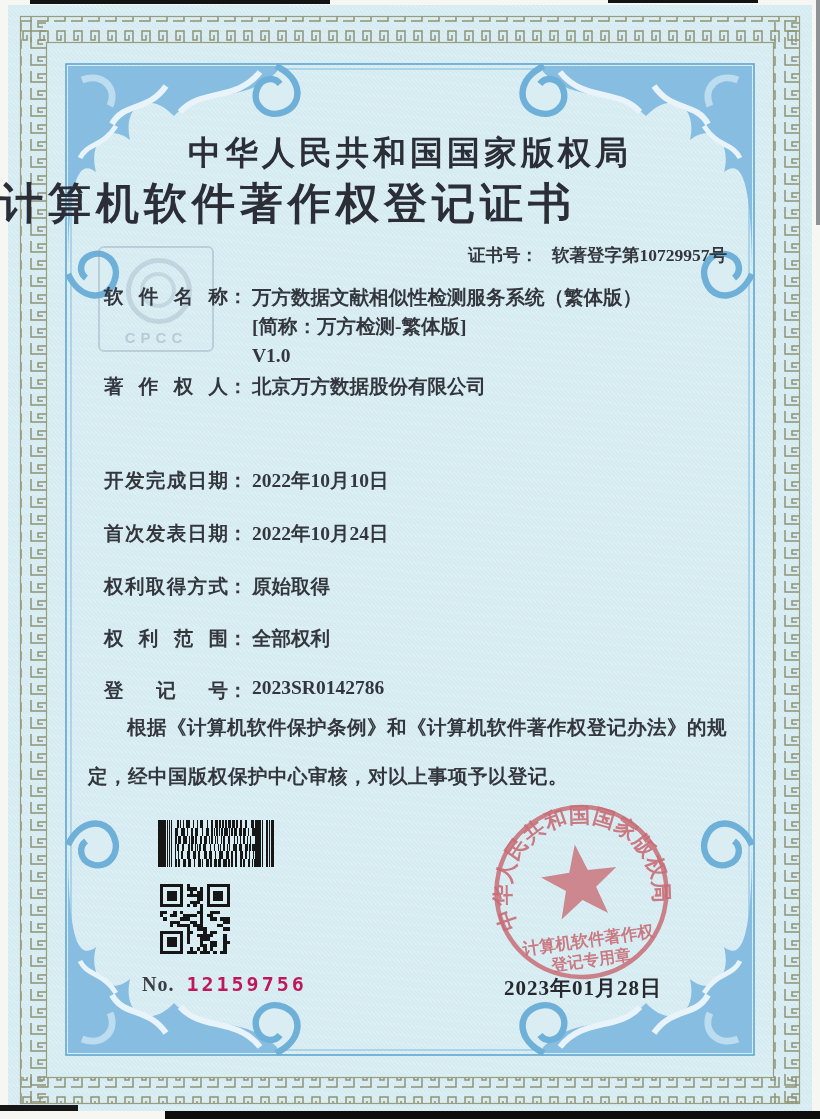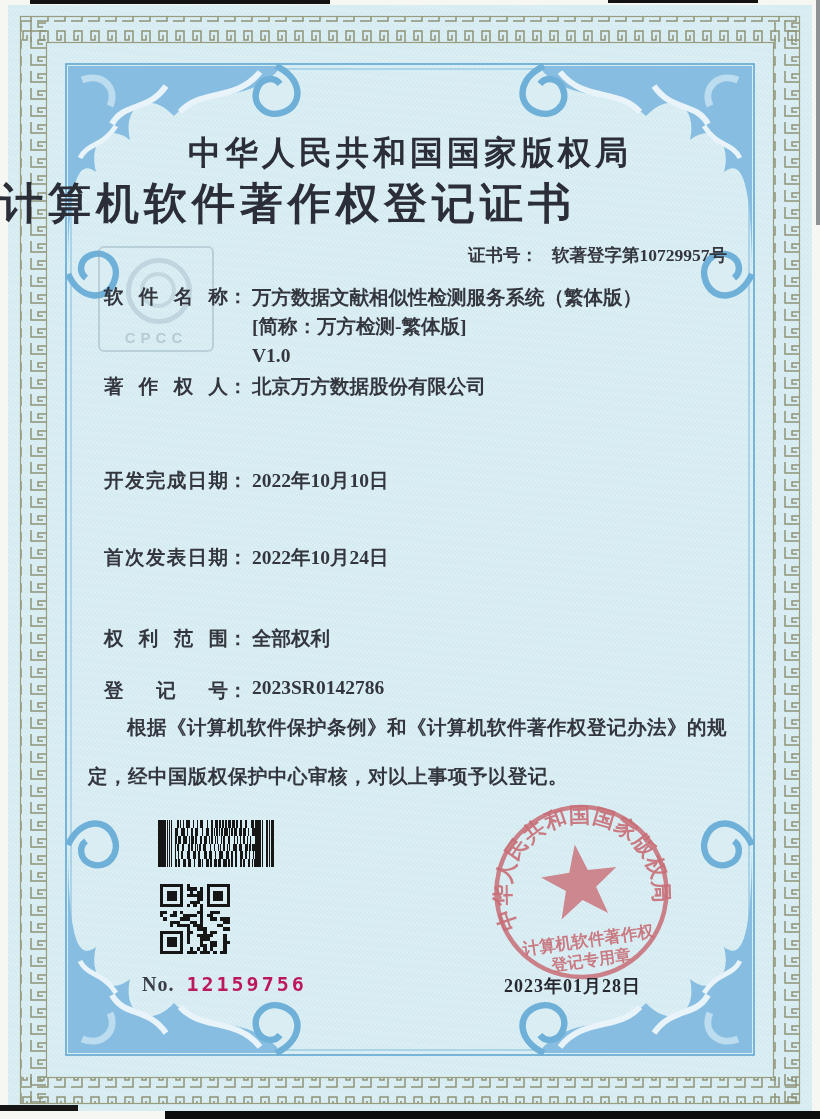--- a/index.html
+++ b/index.html
@@ -24,21 +24,21 @@
   .statement{top:703px;left:88px;width:662px;font-size:19.5px;font-weight:bold;line-height:49px;
     text-indent:2em;color:#33363d;letter-spacing:0.5px;z-index:5;}
   
   .barcode-box{position:absolute;left:158px;top:820px;z-index:5;}
   .qr-box{position:absolute;left:160px;top:884px;z-index:5;}
   .no-line{position:absolute;left:142px;top:972px;z-index:6;font-size:20px;}
   .no-label{color:#3a3d44;font-weight:bold;letter-spacing:1px;}
   .no-value{font-family:"DejaVu Sans Mono","Liberation Mono",monospace;color:#be185d;letter-spacing:3px;margin-left:12px;font-weight:bold;}
   
   .seal-box{position:absolute;left:472px;top:786px;width:220px;height:220px;z-index:6;transform:rotate(-8deg);opacity:0.9;}
-  .issue-date{position:absolute;left:504px;top:974px;font-size:18px;font-weight:bold;color:#26282e;z-index:7;letter-spacing:1px;}
+  .issue-date{position:absolute;left:504px;top:974px;font-size:21px;font-weight:bold;color:#26282e;z-index:7;letter-spacing:1px;}
   
   .emboss{position:absolute;left:98px;top:246px;width:112px;height:102px;z-index:3;
     border:2px solid rgba(135,160,175,0.38);border-radius:6px;}
   .emboss .ring{position:absolute;left:26px;top:10px;width:56px;height:56px;border:5px solid rgba(135,160,175,0.30);border-radius:50%;}
   .emboss .ring2{position:absolute;left:40px;top:24px;width:28px;height:28px;border:4px solid rgba(135,160,175,0.26);border-radius:50%;}
   .emboss .wm-text{position:absolute;left:0;bottom:4px;width:100%;text-align:center;
     font-family:"Liberation Sans",sans-serif;font-weight:bold;font-size:15px;letter-spacing:5px;color:rgba(135,160,175,0.42);}
   
   .artifact{position:absolute;background:#131313;z-index:9;}
   .a-top1{left:30px;top:0;width:300px;height:4px;}
@@ -110,23 +110,27 @@
     </span>
   </div>
   <div class="field-row" style="top:373px">
     <span class="field-label">著作权人</span><span class="field-colon">：</span>
     <span class="field-value">北京万方数据股份有限公司</span>
   </div>
   <div class="field-row" style="top:467px">
     <span class="field-label">开发完成日期</span><span class="field-colon">：</span>
     <span class="field-value">2022年10月10日</span>
   </div>
-  <div class="field-row" style="top:544px">
+  <div class="field-row" style="top:520px">
     <span class="field-label">首次发表日期</span><span class="field-colon">：</span>
     <span class="field-value">2022年10月24日</span>
+  </div>
+  <div class="field-row" style="top:573px">
+    <span class="field-label">权利取得方式</span><span class="field-colon">：</span>
+    <span class="field-value">原始取得</span>
   </div>
   <div class="field-row" style="top:625px">
     <span class="field-label">权利范围</span><span class="field-colon">：</span>
     <span class="field-value">全部权利</span>
   </div>
   <div class="field-row" style="top:677px">
     <span class="field-label">登记号</span><span class="field-colon">：</span>
     <span class="field-value">2023SR0142786</span>
   </div>
 

